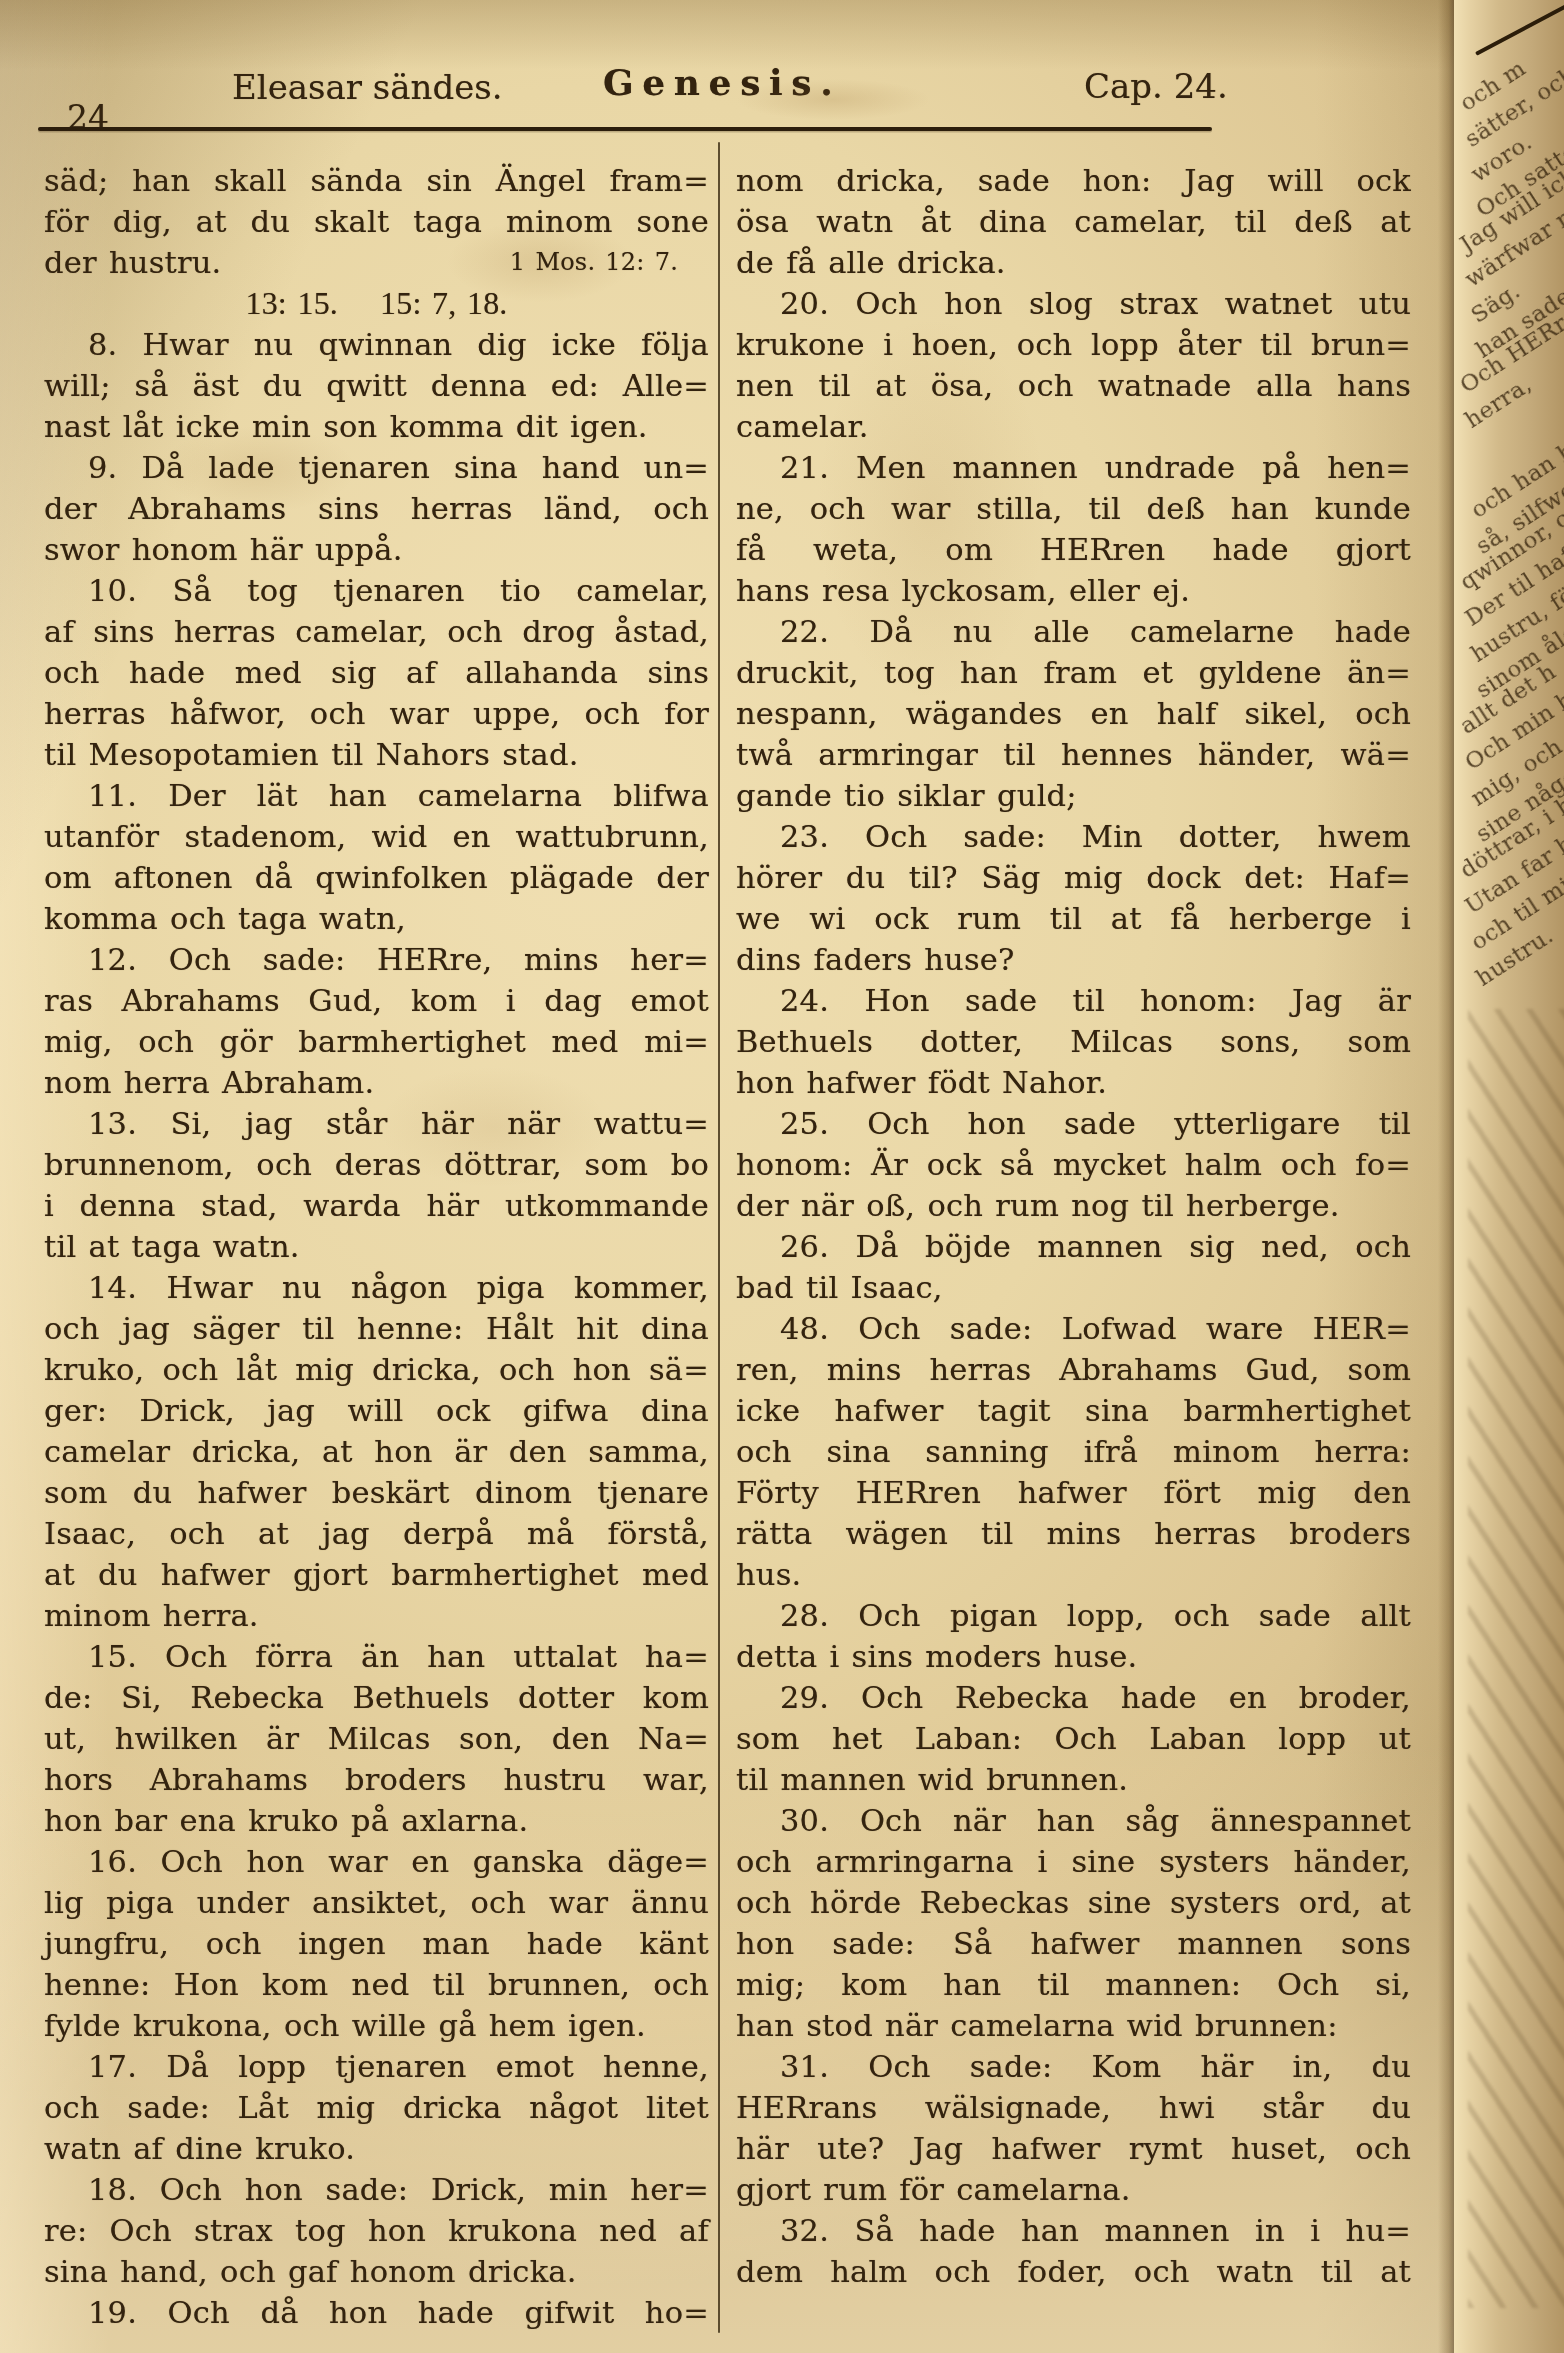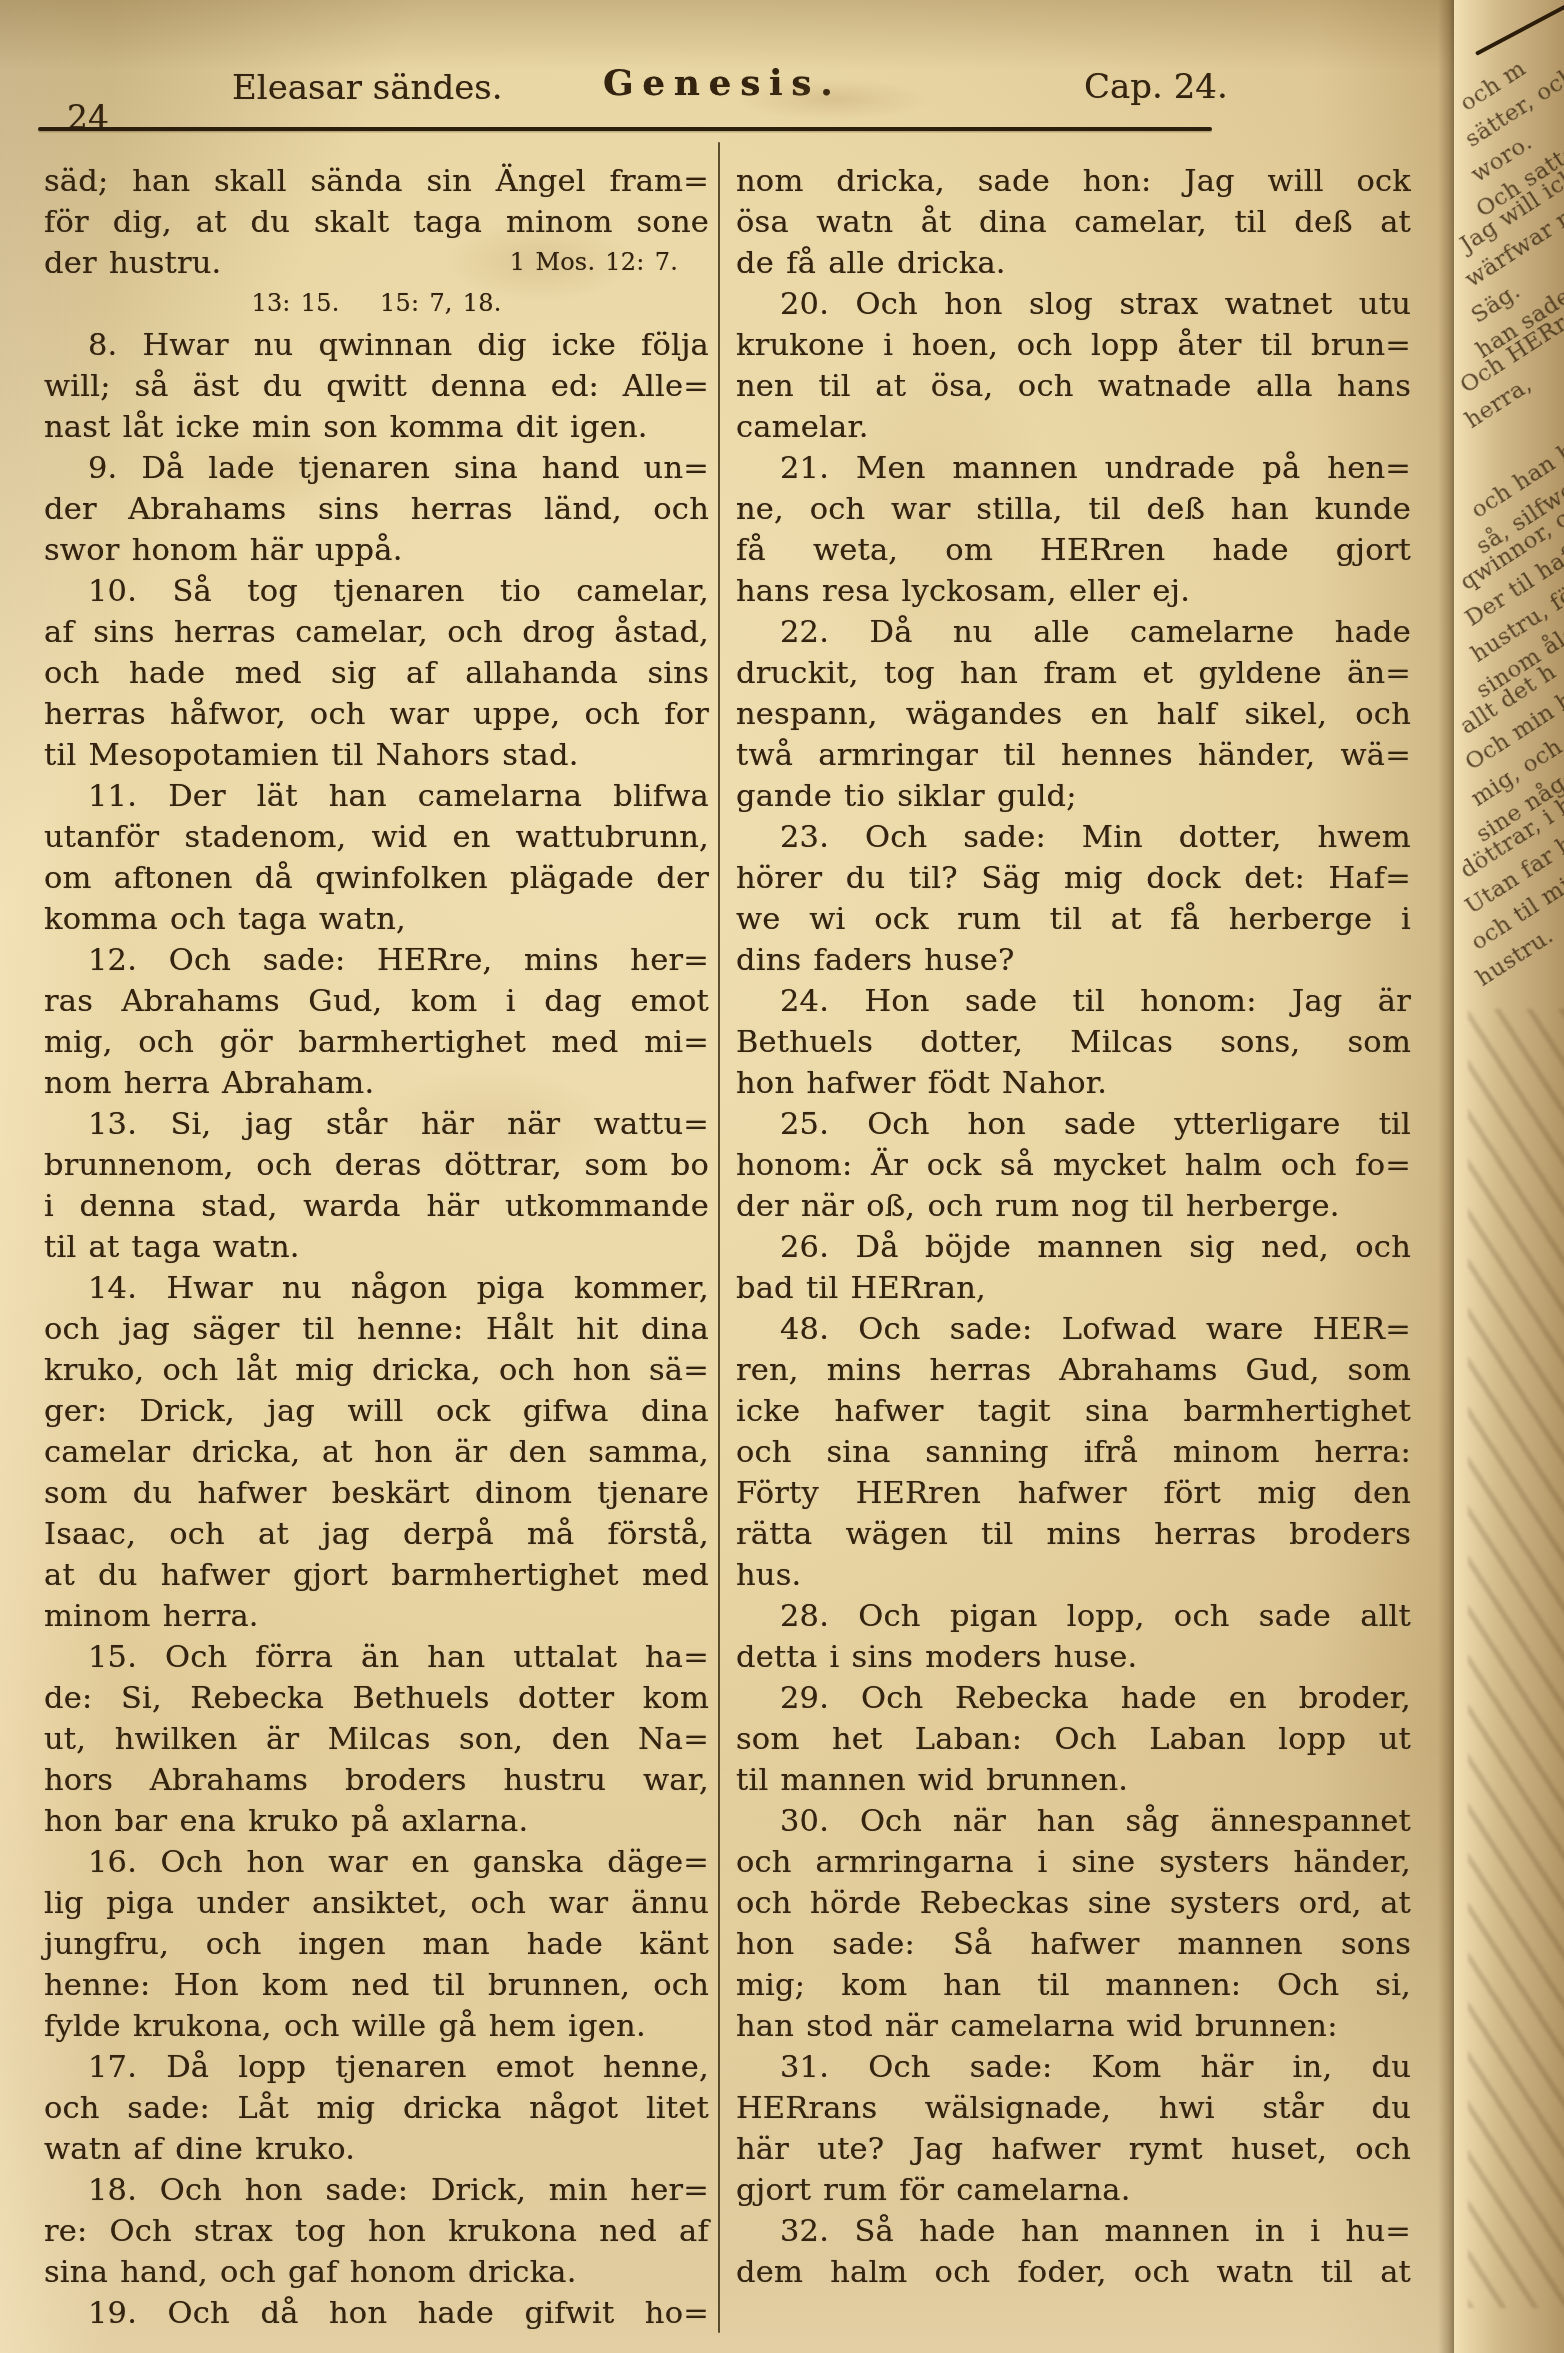--- a/index.html
+++ b/index.html
@@ -35,21 +35,21 @@
     font-size:30.5px;line-height:41px;
     letter-spacing:0.2px;word-spacing:2.3px;
     text-shadow:0 0 0.8px rgba(55,37,12,0.5);
     margin-top:14px;
   }
   .col1{left:44px;  width:665px;}
   .col2{left:736px; width:675px;}
   .line{height:41px;text-align:justify;text-align-last:justify;overflow:visible;}
   .line.l{text-align-last:left;}
   .line.jv,.line.lv{text-indent:44px;}
-  .line.c{text-align:right;text-align-last:center;font-size:24px;white-space:pre;}
+  .line.c{text-align:right;text-align-last:center;font-size:32px;white-space:pre;font-family:Liberation Serif, serif;}
   .line.mix{text-align-last:left;}
   .line.mix .ref{float:right;font-size:24px;padding-right:31px;line-height:41px;}
   .divider{
     position:absolute;left:718px;top:142px;width:2.3px;height:2191px;
     background:#3a2a12;opacity:.8;border-radius:1.6px;
   }
   
   .ghost{position:absolute;border-radius:50%;pointer-events:none;}
   .g1{left:407px;top:203px;width:266px;height:117px;
       background:radial-gradient(closest-side,rgba(150,108,48,0.16),rgba(150,108,48,0) 70%);}
@@ -181,21 +181,21 @@
       <div class="line j">hörer du til? Säg mig dock det: Haf=</div>
       <div class="line j">we wi ock rum til at få herberge i</div>
       <div class="line l">dins faders huse?</div>
       <div class="line jv">24. Hon sade til honom: Jag är</div>
       <div class="line j">Bethuels dotter, Milcas sons, som</div>
       <div class="line l">hon hafwer födt Nahor.</div>
       <div class="line jv">25. Och hon sade ytterligare til</div>
       <div class="line j">honom: Är ock så mycket halm och fo=</div>
       <div class="line l">der när oß, och rum nog til herberge.</div>
       <div class="line jv">26. Då böjde mannen sig ned, och</div>
-      <div class="line l">bad til HERran,</div>
+      <div class="line l">bad til Isaac,</div>
       <div class="line jv">48. Och sade: Lofwad ware HER=</div>
       <div class="line j">ren, mins herras Abrahams Gud, som</div>
       <div class="line j">icke hafwer tagit sina barmhertighet</div>
       <div class="line j">och sina sanning ifrå minom herra:</div>
       <div class="line j">Förty HERren hafwer fört mig den</div>
       <div class="line j">rätta wägen til mins herras broders</div>
       <div class="line l">hus.</div>
       <div class="line jv">28. Och pigan lopp, och sade allt</div>
       <div class="line l">detta i sins moders huse.</div>
       <div class="line jv">29. Och Rebecka hade en broder,</div>

